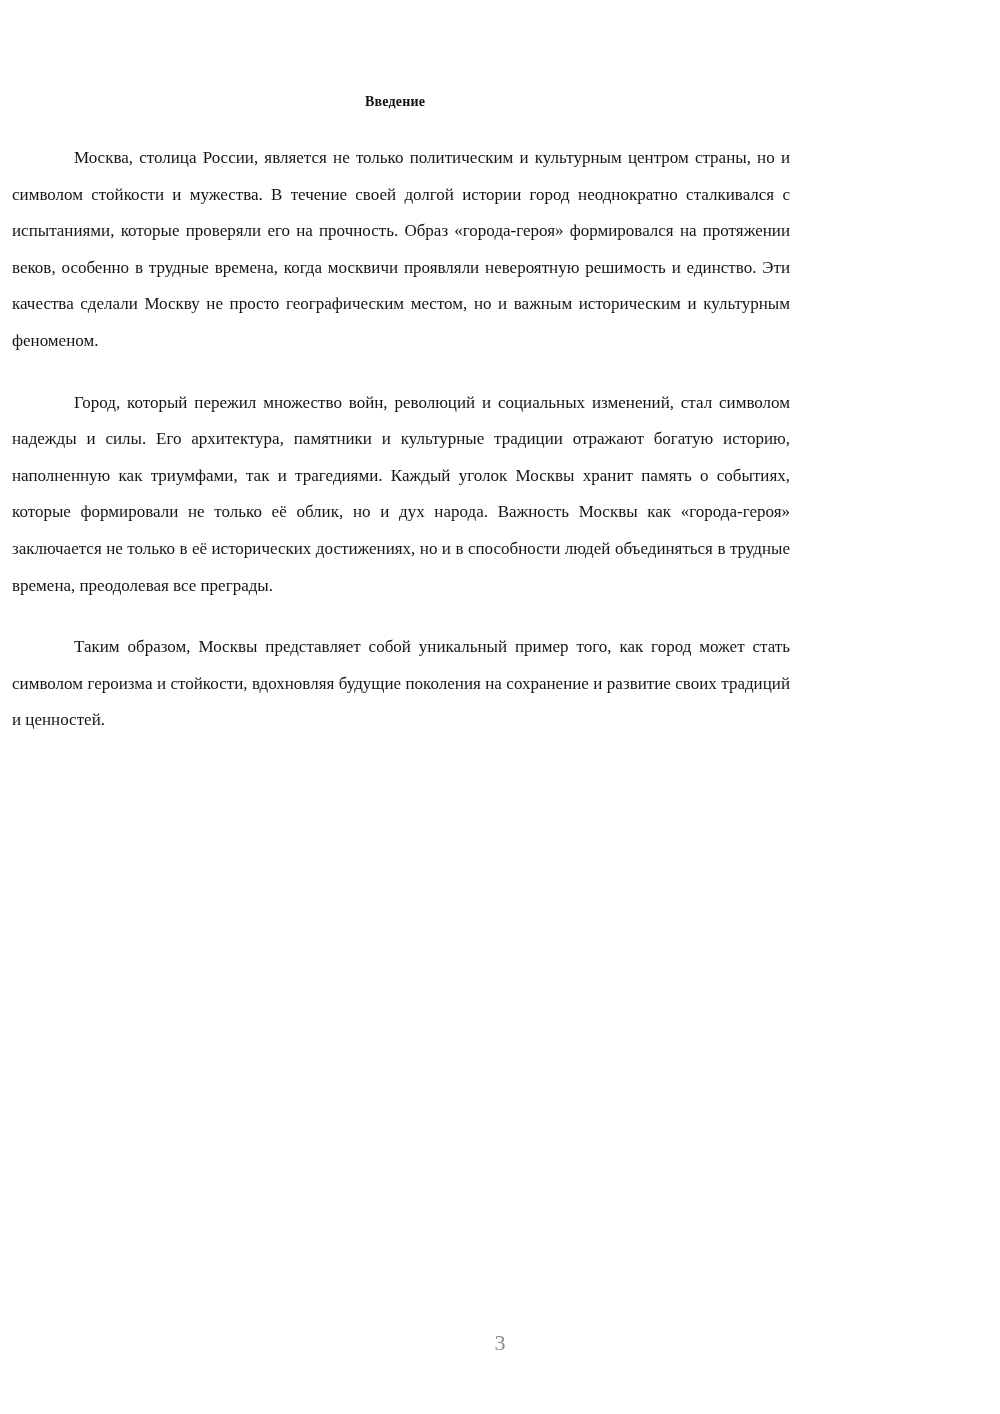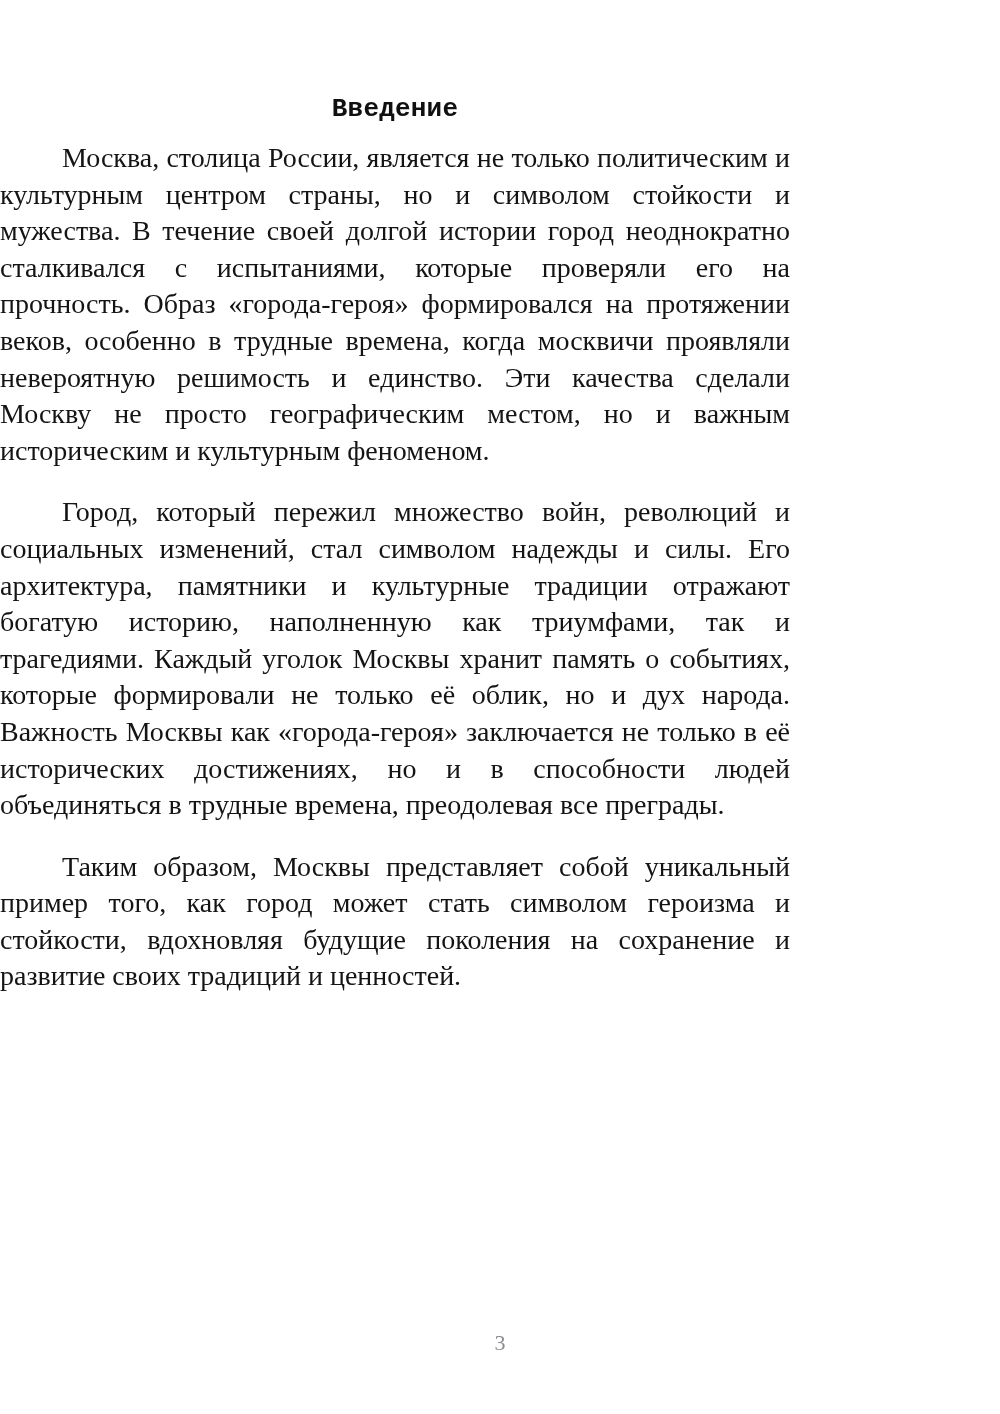--- a/index.html
+++ b/index.html
@@ -15,44 +15,44 @@
     height: 1414px;
     margin: 0 auto;
     background: #ffffff;
     box-sizing: border-box;
     overflow: hidden;
   }
 
   .doc-title {
     margin: 0;
     padding: 0;
-    font-family: Liberation Mono, monospace;
-    font-size: 26px;
+    font-family: Liberation Serif, serif;
+    font-size: 14px;
     font-weight: bold;
     color: #101010;
     text-align: center;
     letter-spacing: 0.2px;
     position: absolute;
     left: 0;
     top: 94px;
     width: 790px;
   }
 
   .body-text {
     position: absolute;
     left: 0;
     top: 140px;
     width: 790px;
   }
 
   .para {
-    margin: 0 0 25px 0;
+    margin: 0 0 25px 12px;
     padding: 0;
     font-family: "Liberation Serif", "DejaVu Serif", serif;
-    font-size: 28px;
+    font-size: 17px;
     line-height: 36.6px;
     color: #141414;
     text-align: justify;
     text-justify: inter-word;
     text-indent: 62px;
     hyphens: none;
     -webkit-hyphens: none;
   }
 
   .para:last-child {

